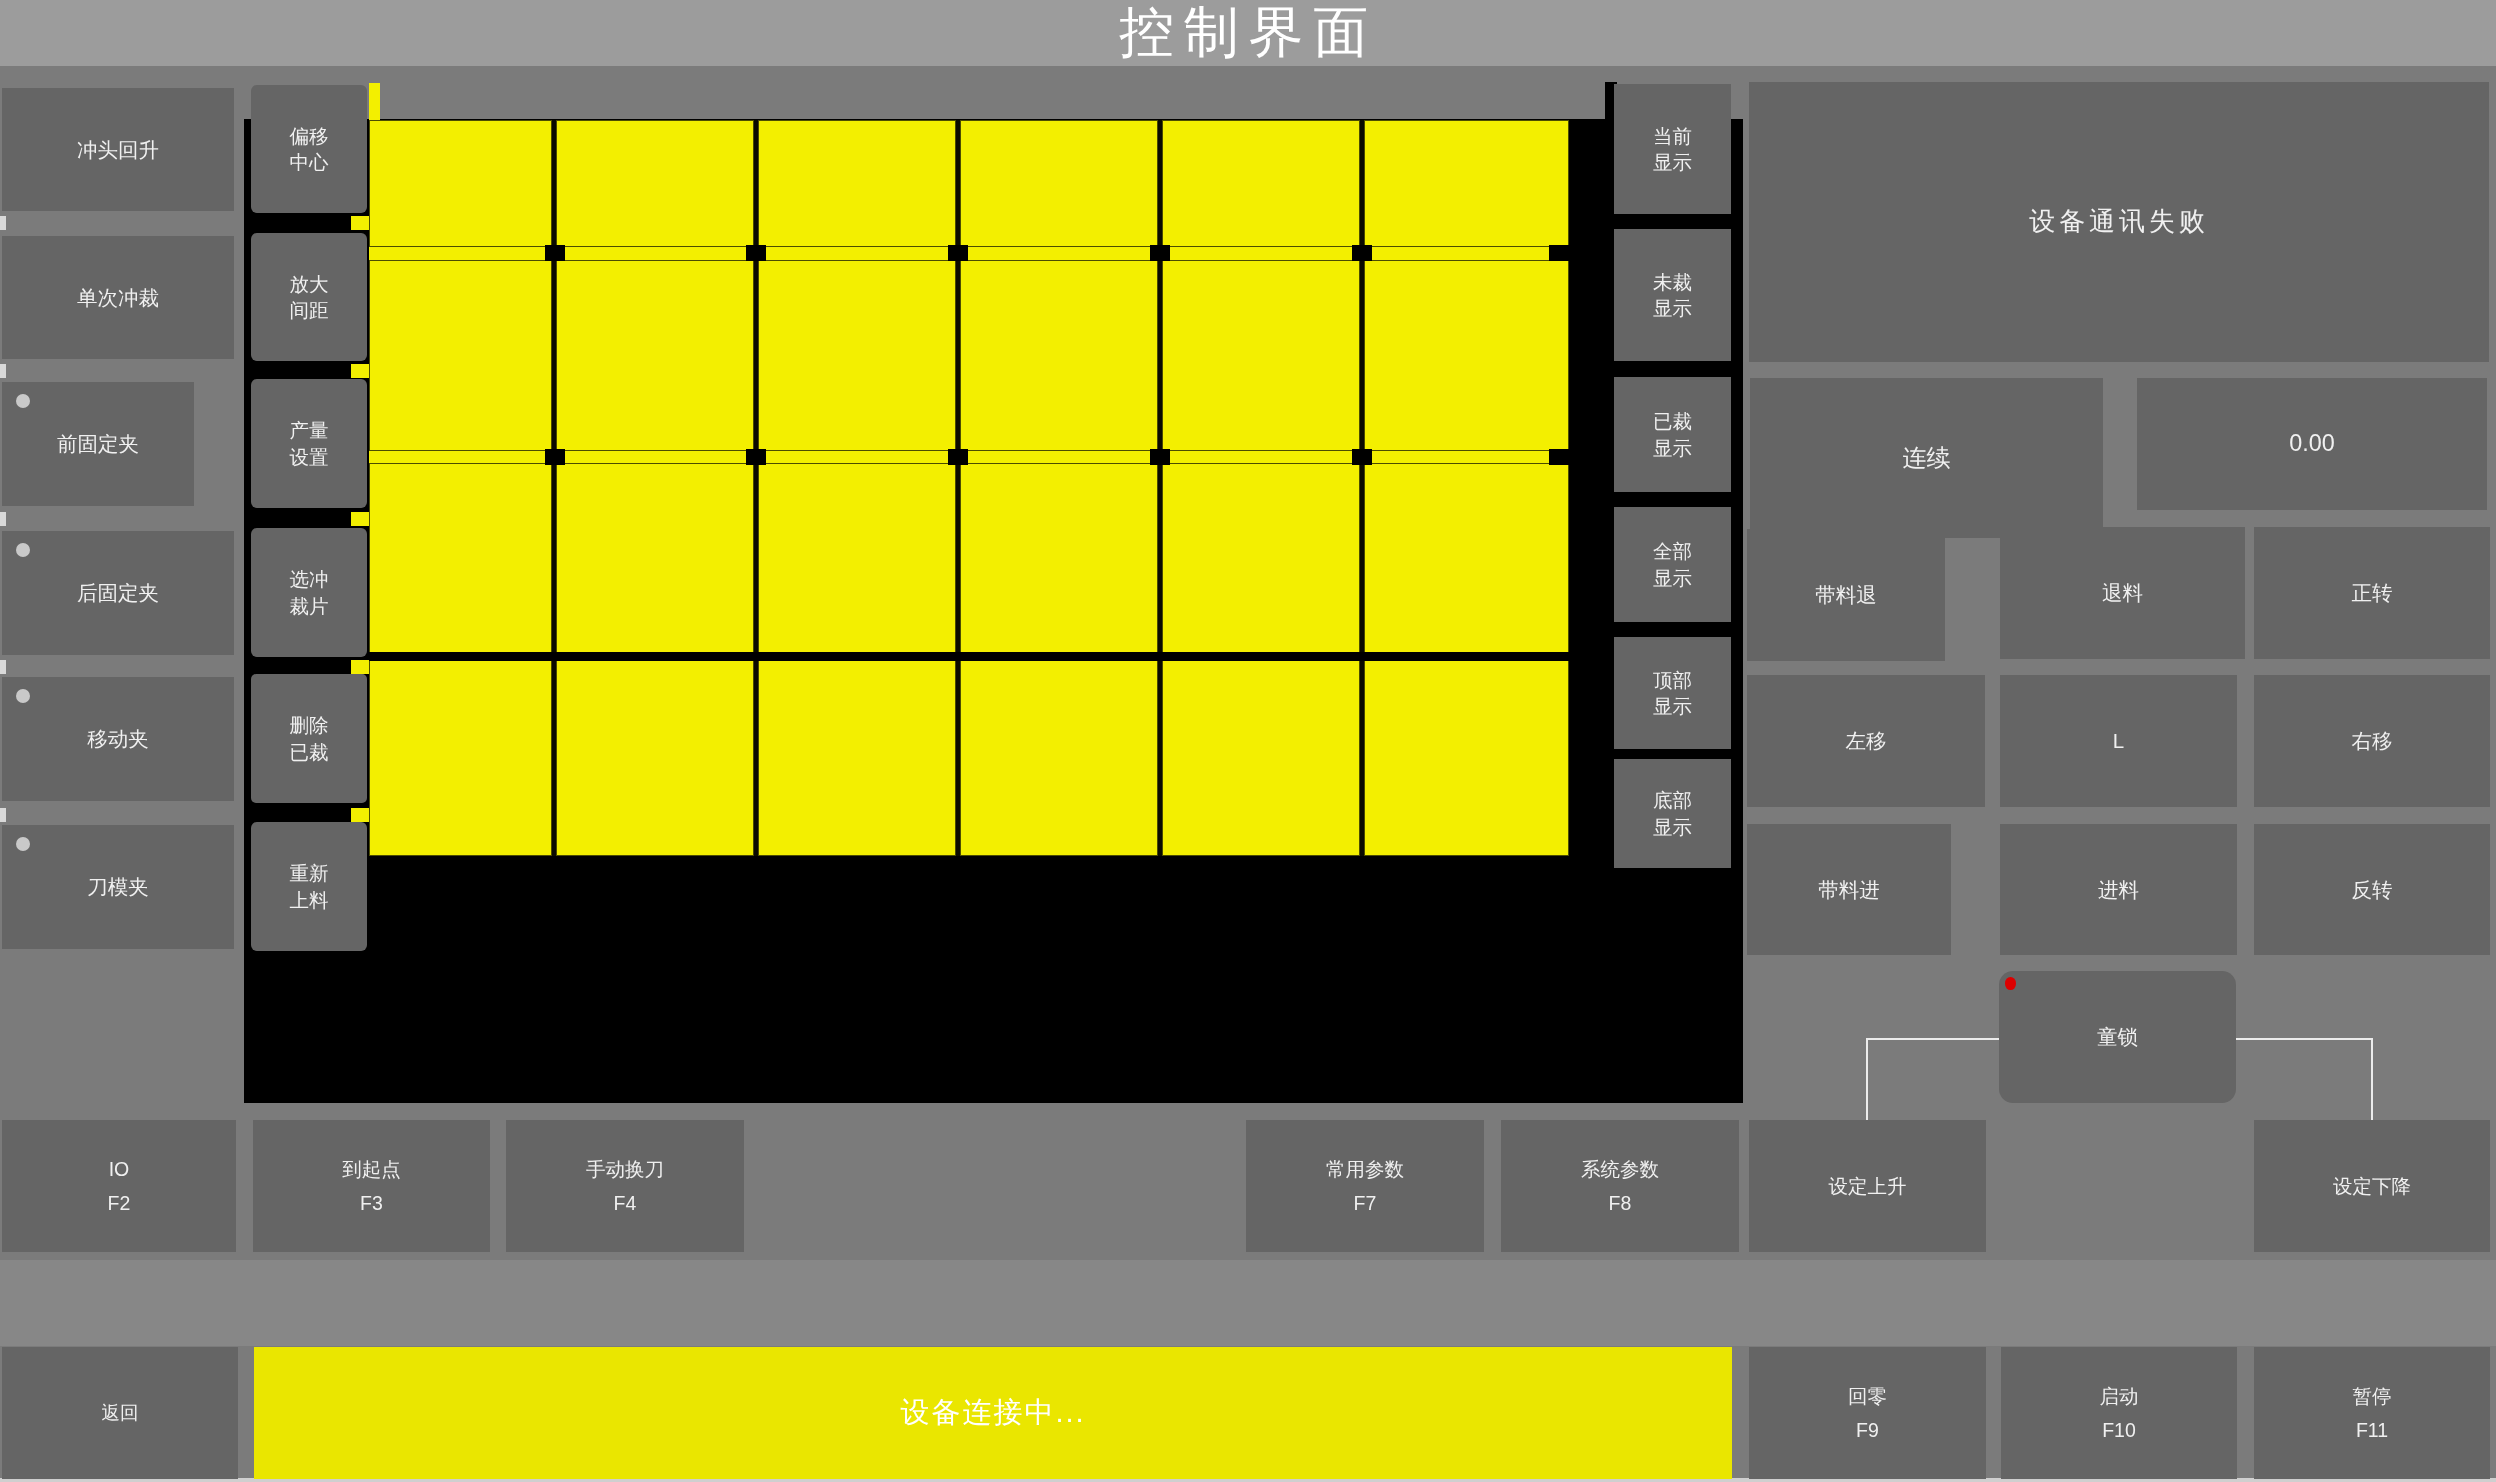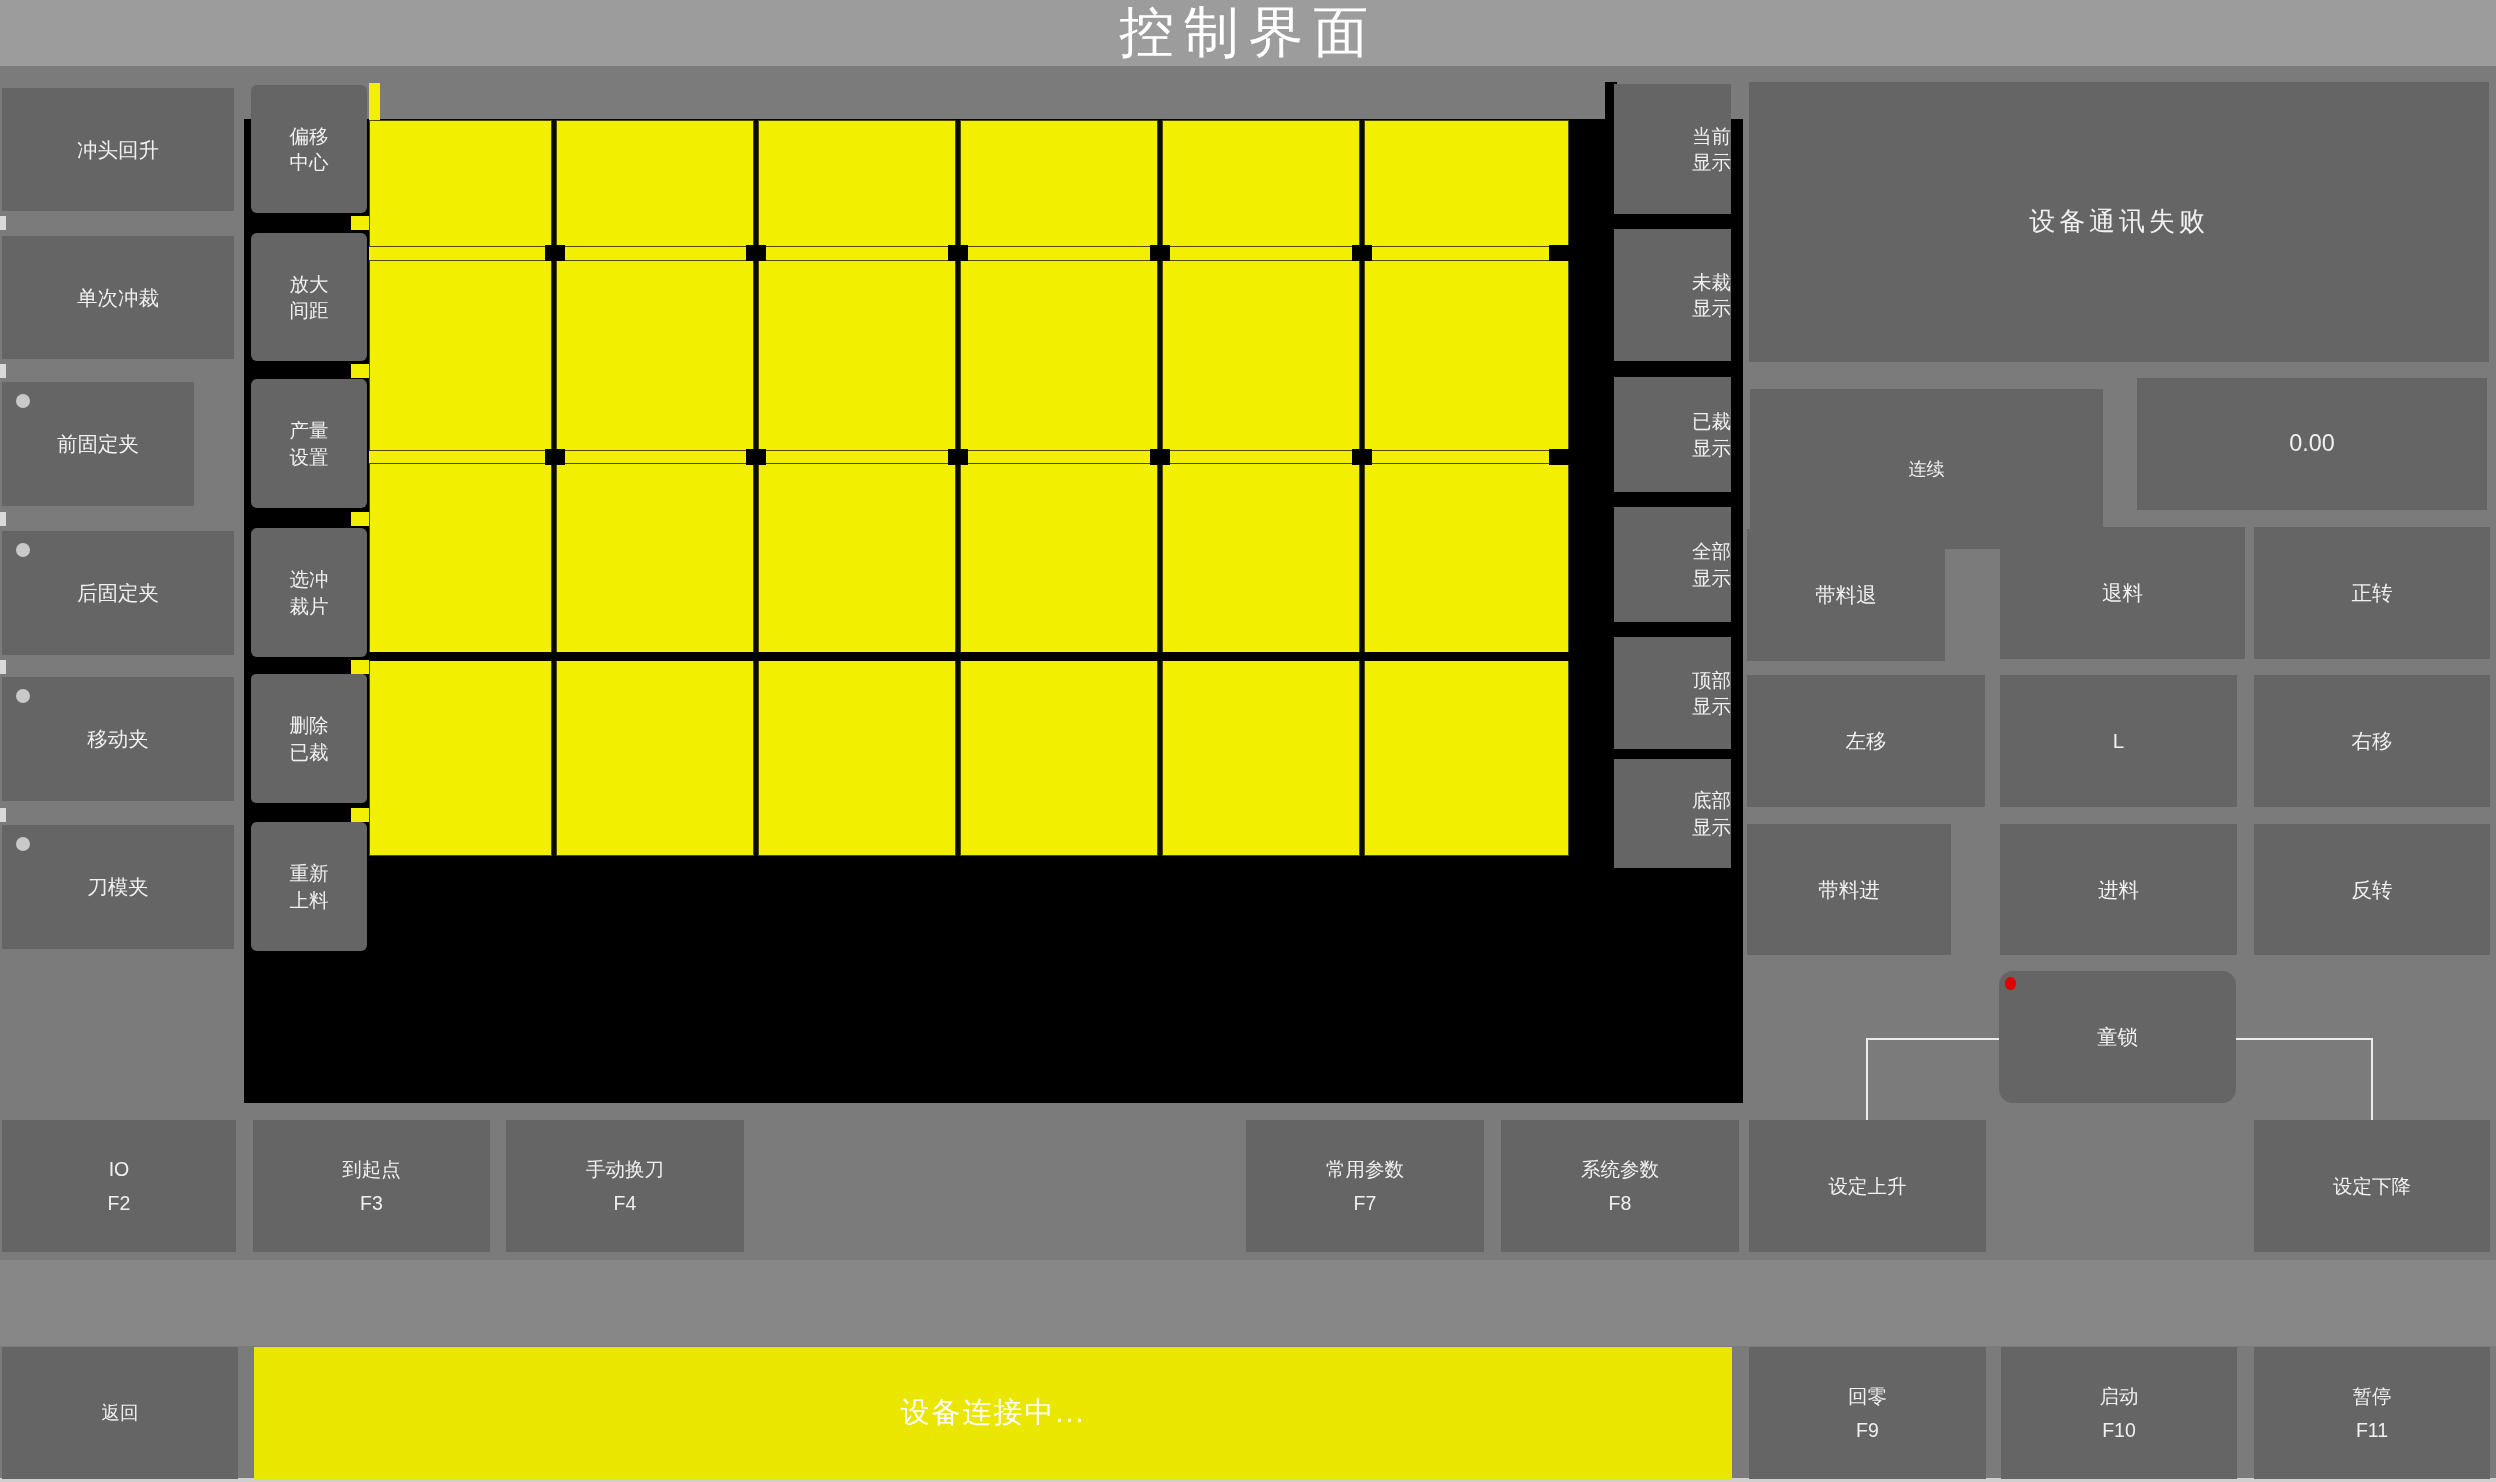--- a/index.html
+++ b/index.html
@@ -8,21 +8,21 @@
   .abs{position:absolute;}
   
   #titlebar{left:0;top:0;width:2497px;height:66px;background:#9c9c9c;
             display:flex;align-items:center;justify-content:center;}
   #titlebar .t{color:#ffffff;font-family:"Liberation Serif","DejaVu Serif",serif;
                font-size:55px;letter-spacing:9.8px;}
   
   .btn{position:absolute;background:#656565;color:#f0f0f0;border-radius:0;
        display:flex;flex-direction:column;align-items:center;justify-content:center;
        text-align:center;font-size:20.5px;line-height:1.35;white-space:pre-line;}
-  .btn.sq{border-radius:0;align-items:flex-end;}
+  .btn.sq{border-radius:0;}
   .btn .key{font-size:19.5px;margin-top:7.8px;}
   .dot{position:absolute;left:13.7px;top:11.7px;width:14.6px;height:14.6px;border-radius:50%;
        background:#c9c9c9;}
   .reddot{position:absolute;left:5.9px;top:5.9px;width:10.7px;height:12.7px;border-radius:50%;
        background:#dd0000;}
   
   #canvas{left:244px;top:119px;width:1499px;height:984px;background:#000;}
   #nest{left:369px;top:120px;width:1200px;height:736px;background:#f3ef00;
         box-shadow:inset 0 0 0 1px #4c4c00;}
   .vline{position:absolute;top:0;bottom:0;width:5.9px;background:#0b0b00;
@@ -118,21 +118,21 @@
 <div class="btn sq" style="left:1614px;top:377px;width:117px;height:115px;font-size:19.5px"><span>已裁
 显示</span></div>
 <div class="btn sq" style="left:1614px;top:507px;width:117px;height:115px;font-size:19.5px"><span>全部
 显示</span></div>
 <div class="btn sq" style="left:1614px;top:637px;width:117px;height:112px;font-size:19.5px"><span>顶部
 显示</span></div>
 <div class="btn sq" style="left:1614px;top:759px;width:117px;height:109px;font-size:19.5px"><span>底部
 显示</span></div>
 
 <div class="btn msgpanel" style="left:1749px;top:82px;width:740px;height:280px"><span>设备通讯失败</span></div>
-<div class="btn" style="left:1750px;top:389px;width:353px;height:160px;font-size:18px"><span>连续</span></div>
+<div class="btn" style="left:1750px;top:378px;width:353px;height:160px;font-size:24px"><span>连续</span></div>
 <div class="btn" style="left:2137px;top:378px;width:350px;height:132px;font-size:23.4px"><span>0.00</span></div>
 
 <div class="btn" style="left:1747px;top:529px;width:198px;height:132px"><span>带料退</span></div>
 <div class="btn" style="left:2000px;top:527px;width:245px;height:132px"><span>退料</span></div>
 <div class="btn" style="left:2254px;top:527px;width:236px;height:132px"><span>正转</span></div>
 <div class="btn" style="left:1747px;top:675px;width:238px;height:132px"><span>左移</span></div>
 <div class="btn" style="left:2000px;top:675px;width:237px;height:132px"><span>L</span></div>
 <div class="btn" style="left:2254px;top:675px;width:236px;height:132px"><span>右移</span></div>
 <div class="btn" style="left:1747px;top:824px;width:204px;height:131px"><span>带料进</span></div>
 <div class="btn" style="left:2000px;top:824px;width:237px;height:131px"><span>进料</span></div>

